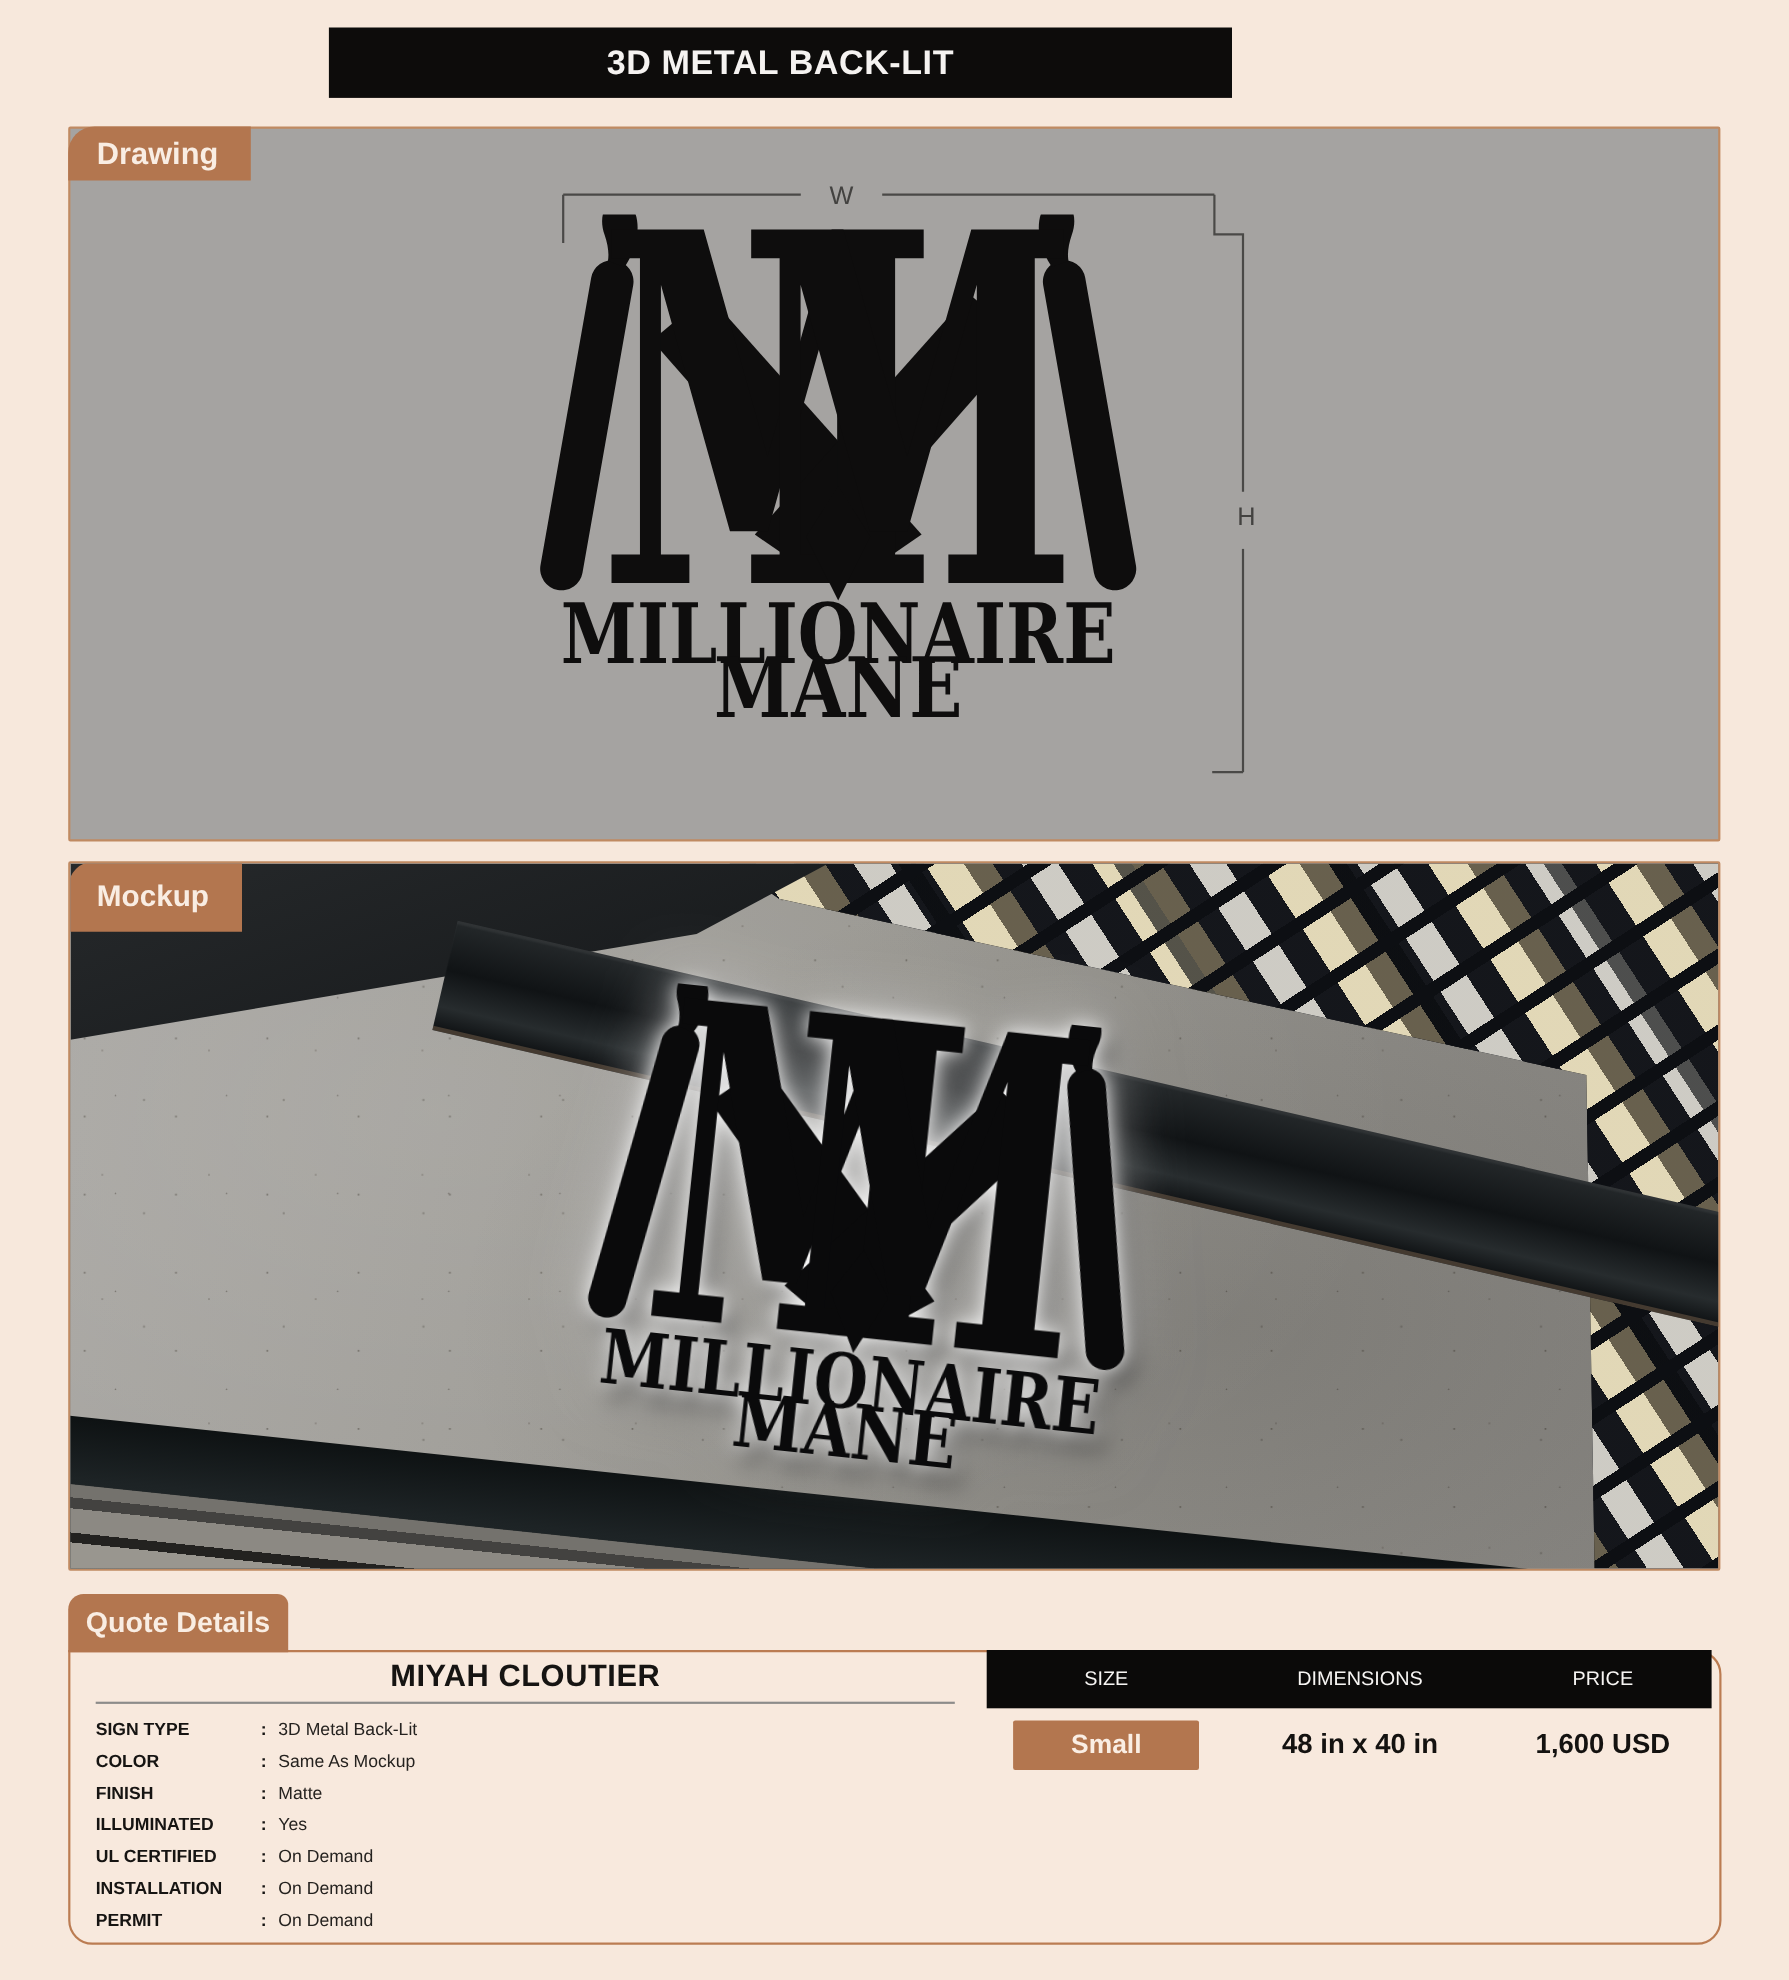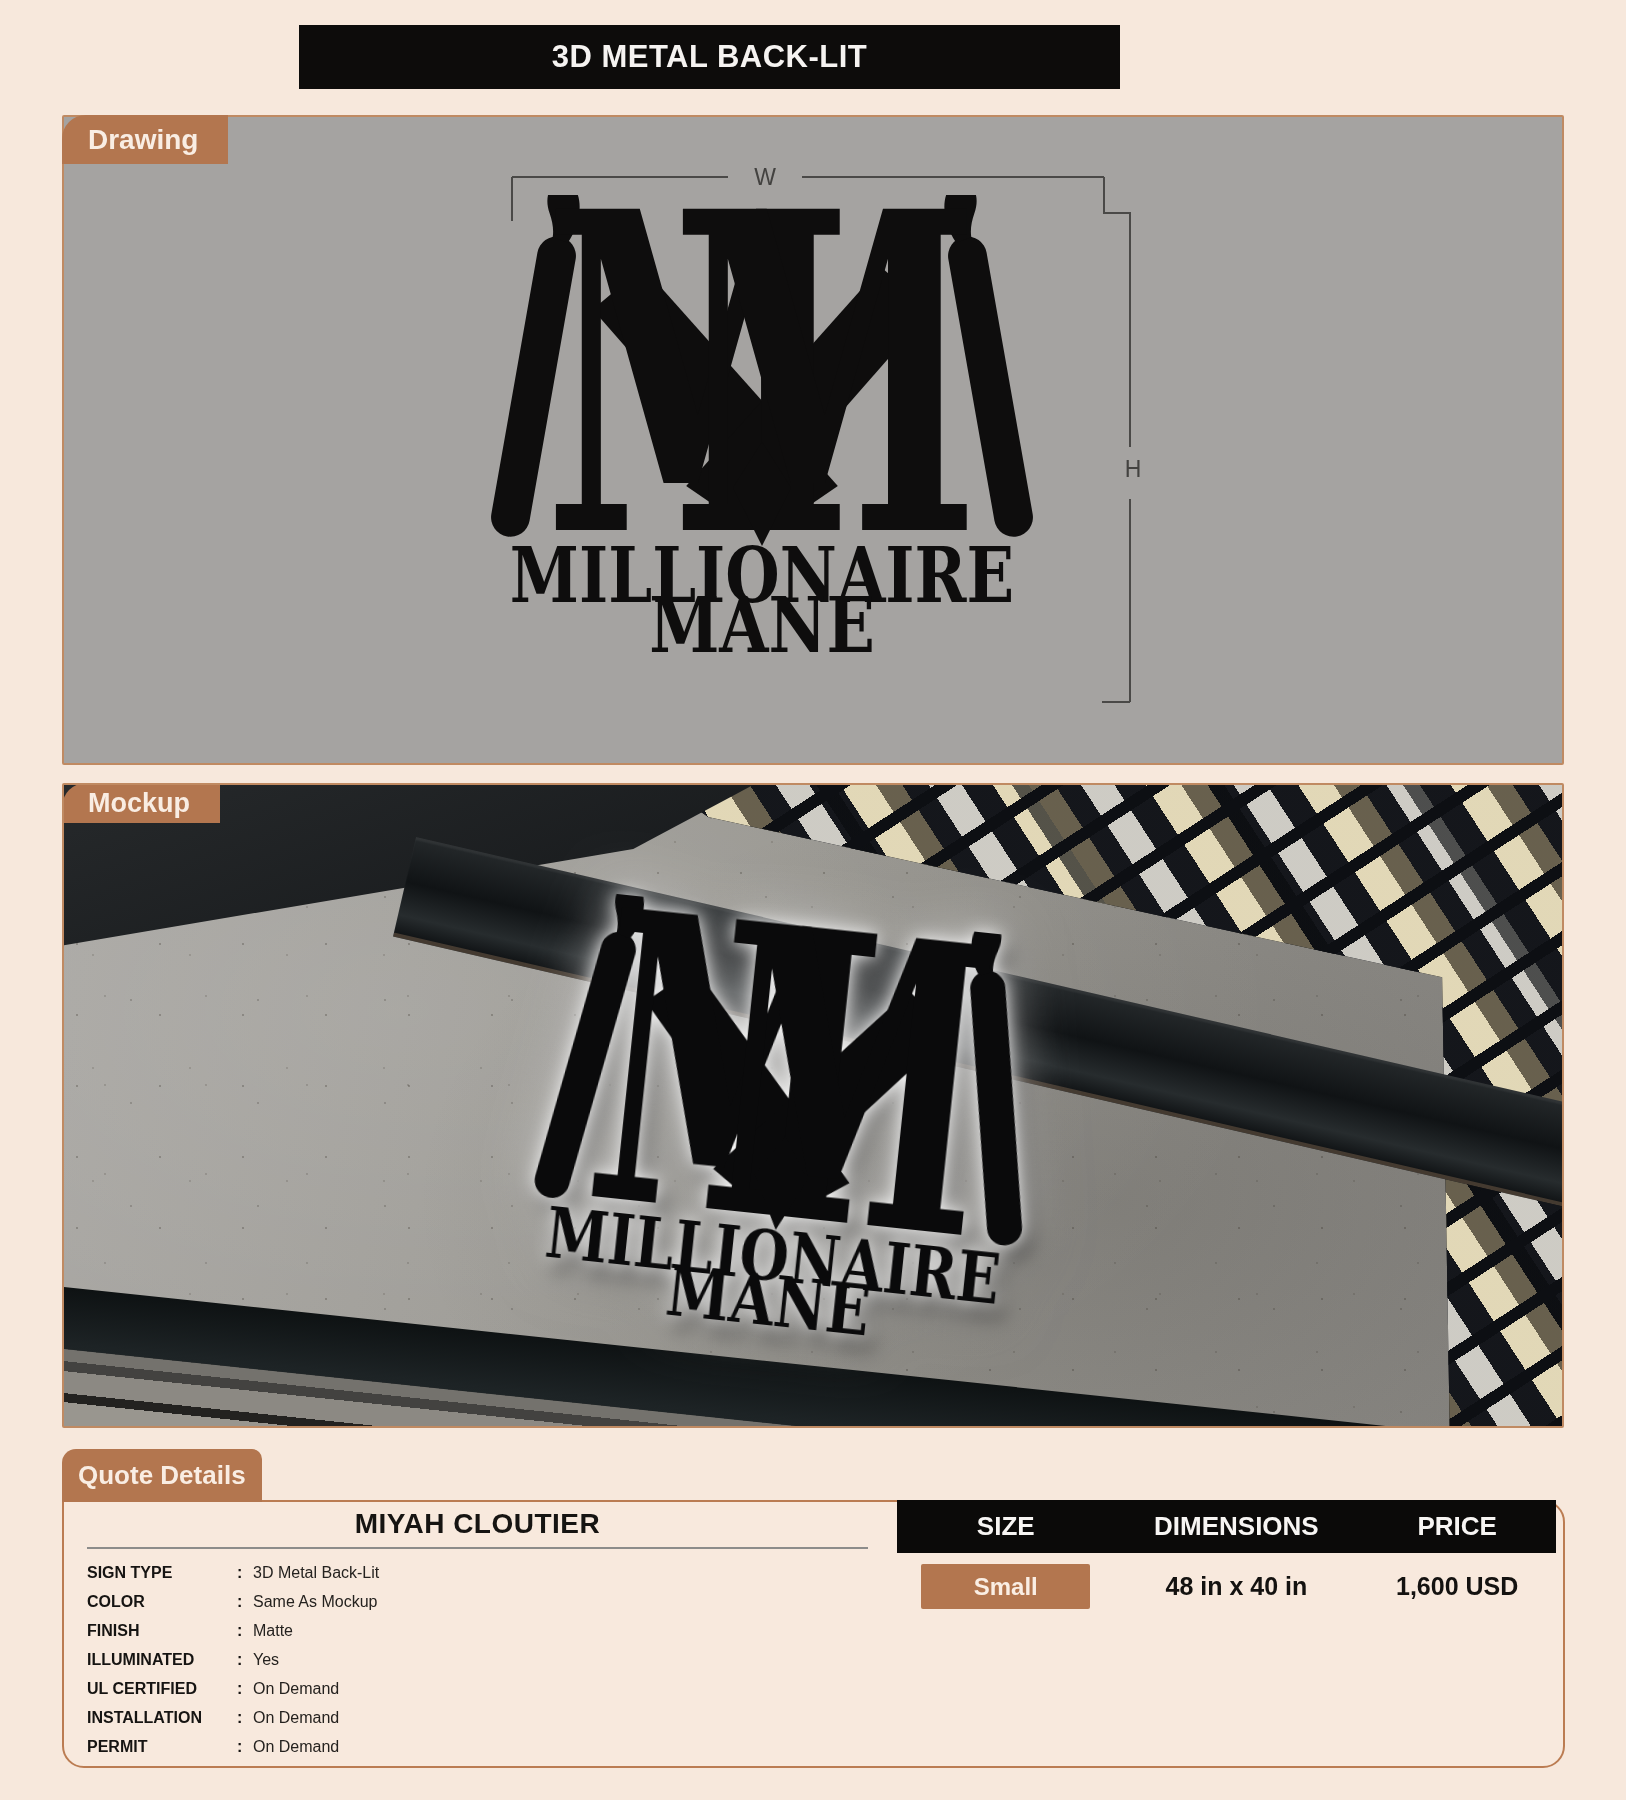--- a/index.html
+++ b/index.html
@@ -26,21 +26,21 @@
   .drawing-logo { position:absolute; left:398px; top:78px; width:600px; height:462px; }
 
   
   .logo-svg { width:100%; height:100%; }
   .logo-svg .ink { fill:#0e0d0d; }
   .logo-svg text.mono { font-family:"DejaVu Serif", serif; font-weight:bold; fill:#0e0d0d; }
   .logo-svg text.word { font-family:"DejaVu Serif", serif; font-weight:bold; fill:#0e0d0d; }
 
   
   .panel-mockup { top:783px; height:645px; overflow:hidden; background:#8d8b88; }
-  .panel-mockup .tab { height:40px; font-size:27px; }
+  .panel-mockup .tab { height:64px; font-size:27px; }
   .ph { position:absolute; }
   .concrete { inset:0;
     background-color:#9d9b97;
     background-image:
       radial-gradient(2px 2px at 13px 17px, rgba(42,36,28,.55), transparent 65%),
       radial-gradient(1.7px 1.7px at 41px 33px, rgba(42,36,28,.45), transparent 65%),
       radial-gradient(2.4px 2.4px at 67px 9px, rgba(42,36,28,.38), transparent 65%),
       radial-gradient(1.6px 1.6px at 29px 57px, rgba(52,44,34,.5), transparent 65%),
       radial-gradient(900px 500px at 22% 35%, rgba(255,255,255,.10), transparent),
       radial-gradient(700px 420px at 70% 65%, rgba(60,58,54,.20), transparent),
@@ -90,21 +90,21 @@
   .dcolon { width:16px; font-weight:bold; flex:none; }
   .dvalue { font-weight:normal; color:#25221f; }
 
   .ptable { position:absolute; left:833px; top:-2px; width:659px; }
   .pt-head { display:flex; height:53px; background:#0b0a09; align-items:center; }
   .pt-row { display:flex; height:45px; margin-top:11px; align-items:center; }
   .c-size { width:33%; display:flex; justify-content:center; align-items:center; }
   .c-dim { width:37%; text-align:center; }
   .c-price { width:30%; text-align:center; }
   .pt-head .c-size, .pt-head .c-dim, .pt-head .c-price
-    { color:#f7f5f3; font-weight:bold; font-size:26px; text-align:center; }
+    { color:#f7f5f3; font-weight:normal; font-size:18px; text-align:center; }
   .size-chip { width:169px; height:45px; background:#b3764f; color:#faeee4; font-weight:bold;
     font-size:24px; display:flex; align-items:center; justify-content:center; border-radius:2px; }
   .pt-row .c-dim, .pt-row .c-price { font-weight:bold; font-size:25px; color:#141210; }
 </style>
 </head>
 <body>
 
 <div class="page">
 
   <div class="title-bar">

